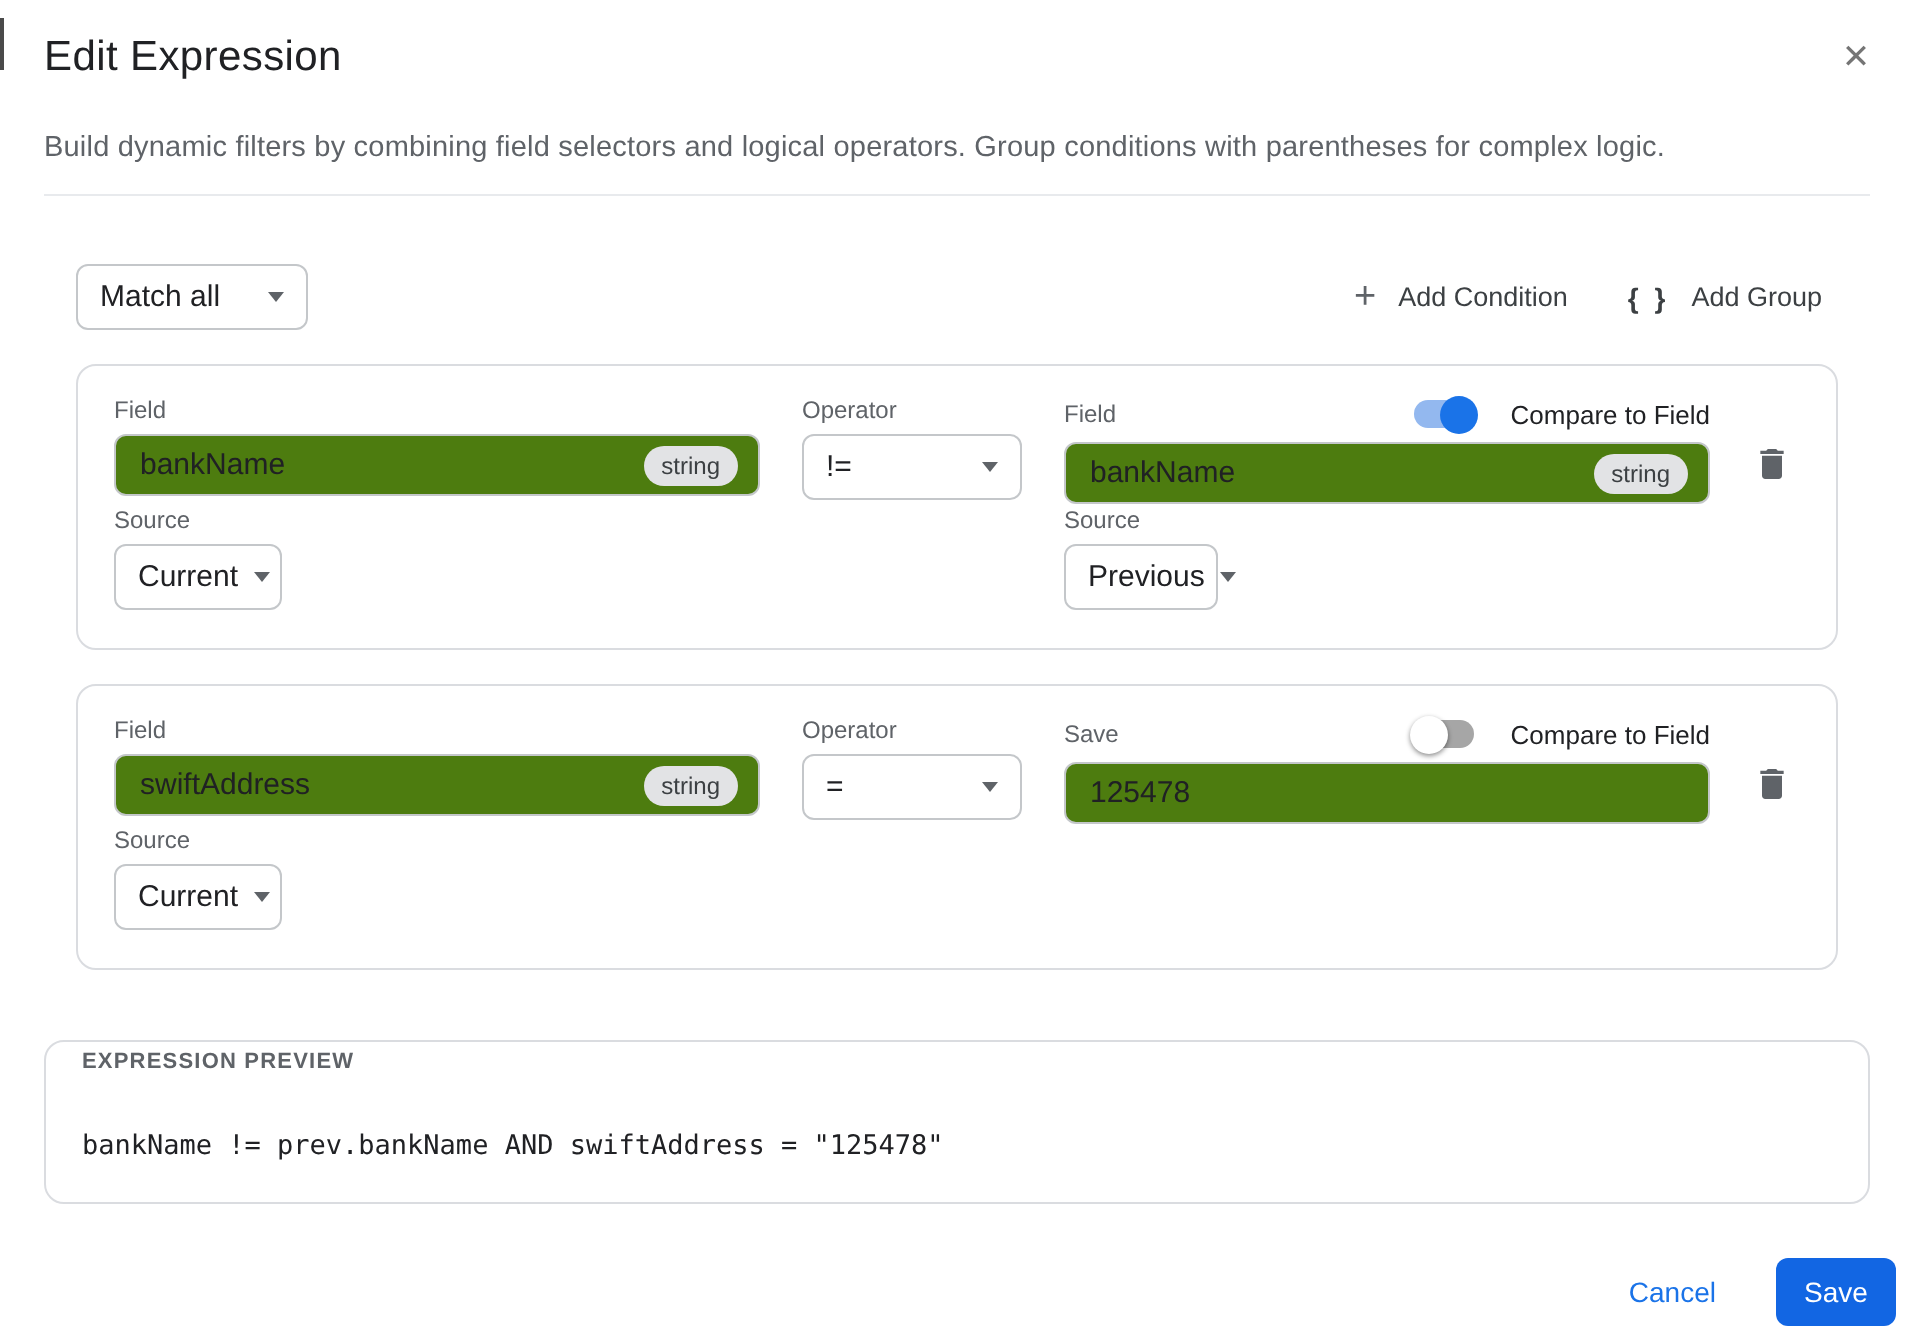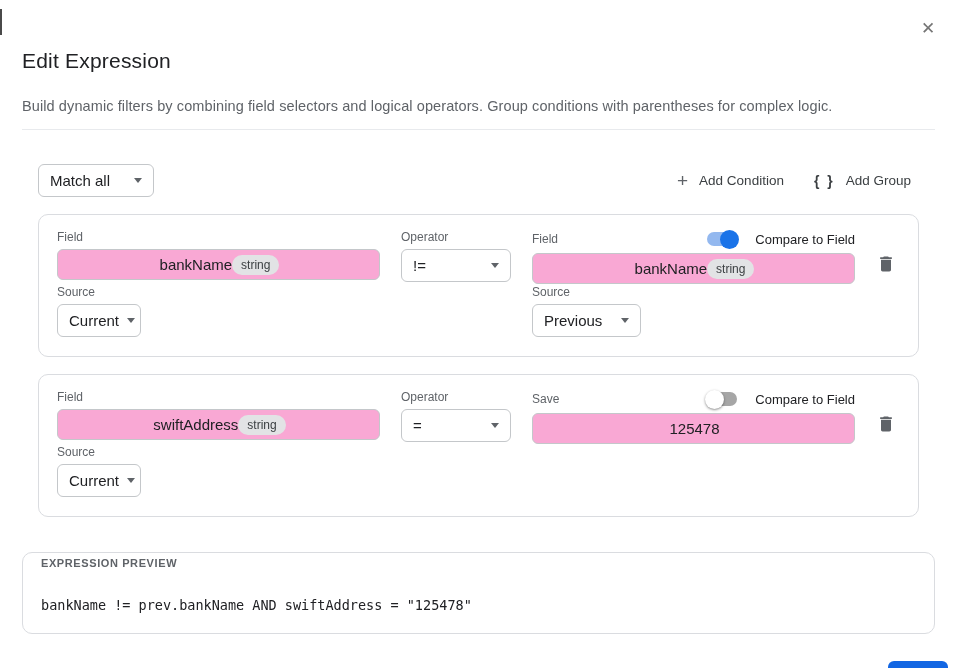--- a/index.html
+++ b/index.html
@@ -14,21 +14,21 @@
     overflow: hidden;
   }
 
   .edge-artifact {
     position: absolute; left: 0; top: 9px; width: 2px; height: 26px;
     background: #4a4a4a;
   }
 
   
   .hdr { padding: 17px 22px 0 22px; }
-  .title { font-size: 21px; font-weight: 400; color: #202124; letter-spacing: .2px; margin-top: 32px; }
+  .title { font-size: 21px; font-weight: 400; color: #202124; letter-spacing: .2px; }
   .close-btn {
     position: absolute; top: 16px; right: 16px;
     width: 26px; height: 26px; border: none; background: transparent;
     color: #757575; font-size: 17px; line-height: 26px; text-align: center;
     cursor: pointer;
   }
   .subtitle { margin-top: 25px; font-size: 14.5px; color: #5f6368; letter-spacing: .1px; }
   .hdr-divider { border: none; border-top: 1px solid #e8eaed; margin: 15px 22px 0 22px; }
 
   
@@ -70,31 +70,31 @@
     column-gap: 21px;
   }
   .fgroup { display: flex; flex-direction: column; }
   .flabel { font-size: 12px; color: #5f6368; margin-bottom: 5px; line-height: 14px; }
   .col-head {
     display: flex; align-items: center; justify-content: space-between;
     margin-bottom: 5px; height: 18px;
   }
   .col-head .flabel { margin-bottom: 0; }
   .field-box {
-    display: flex; align-items: center; justify-content: center;
+    display: flex; align-items: center; justify-content: space-between;
     height: 31px; border: 1px solid #c4c7ca; border-radius: 6px;
-    padding: 0 10px 0 12px; background: #f9a8d4; font-size: 15px; color: #202124;
+    padding: 0 10px 0 12px; background: #4d7c0f; font-size: 15px; color: #202124;
   }
   .type-badge {
     background: #e2e3e5; color: #3c4043; font-size: 12px;
     padding: 3px 9px; border-radius: 11px; line-height: 14px; flex: none;
   }
   .src-row { margin-top: 1px; }
   .src-current { width: 84px; }
-  .src-previous { width: 109px; }
+  .src-previous { width: 77px; }
 
   
   .toggle-wrap { display: inline-flex; align-items: center; gap: 18px; }
   .toggle { position: relative; width: 30px; height: 14px; border-radius: 7px; cursor: pointer; flex: none; }
   .toggle.on  { background: #93b8ef; }
   .toggle.off { background: #a6a6a6; }
   .toggle .thumb {
     position: absolute; top: -2.5px; width: 19px; height: 19px; border-radius: 50%;
   }
   .toggle.on .thumb  { right: -2px; background: #1a73e8; }

